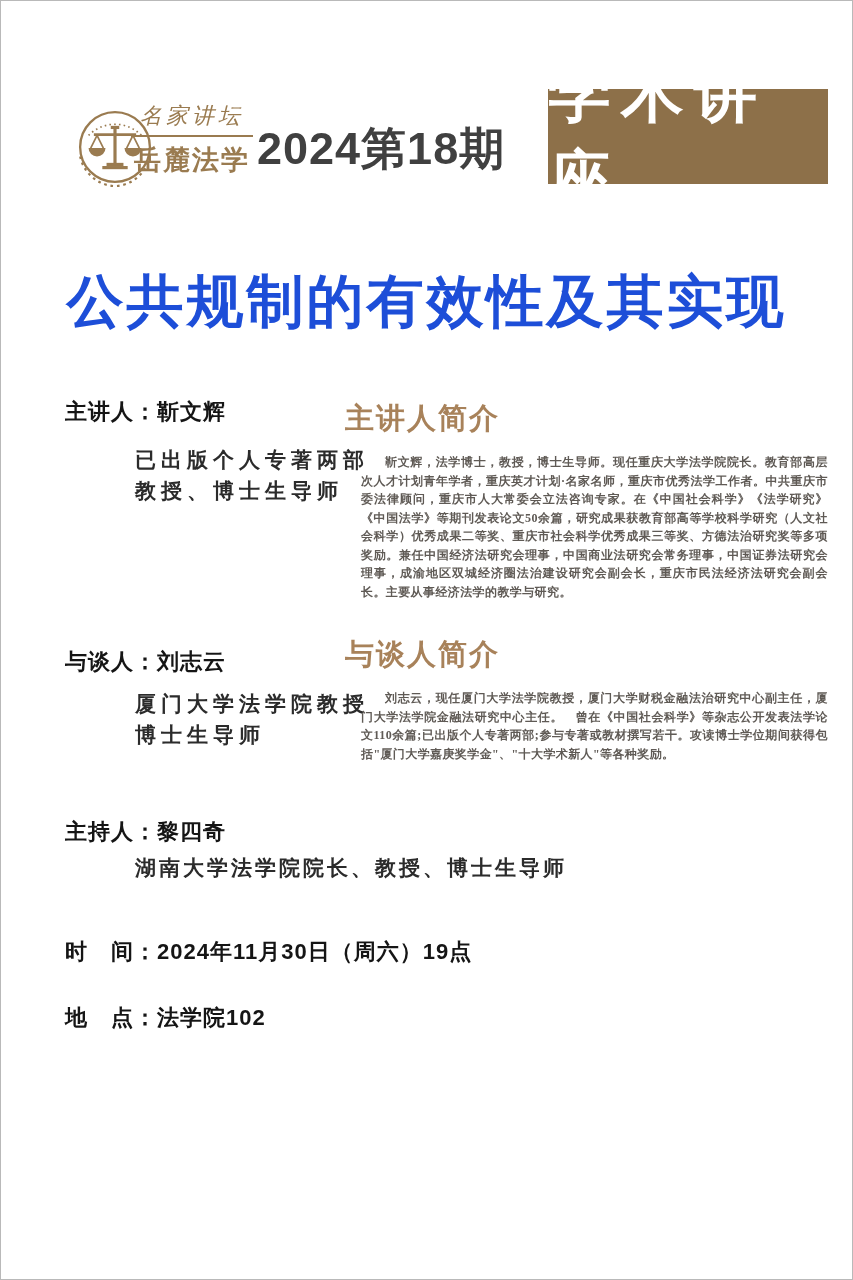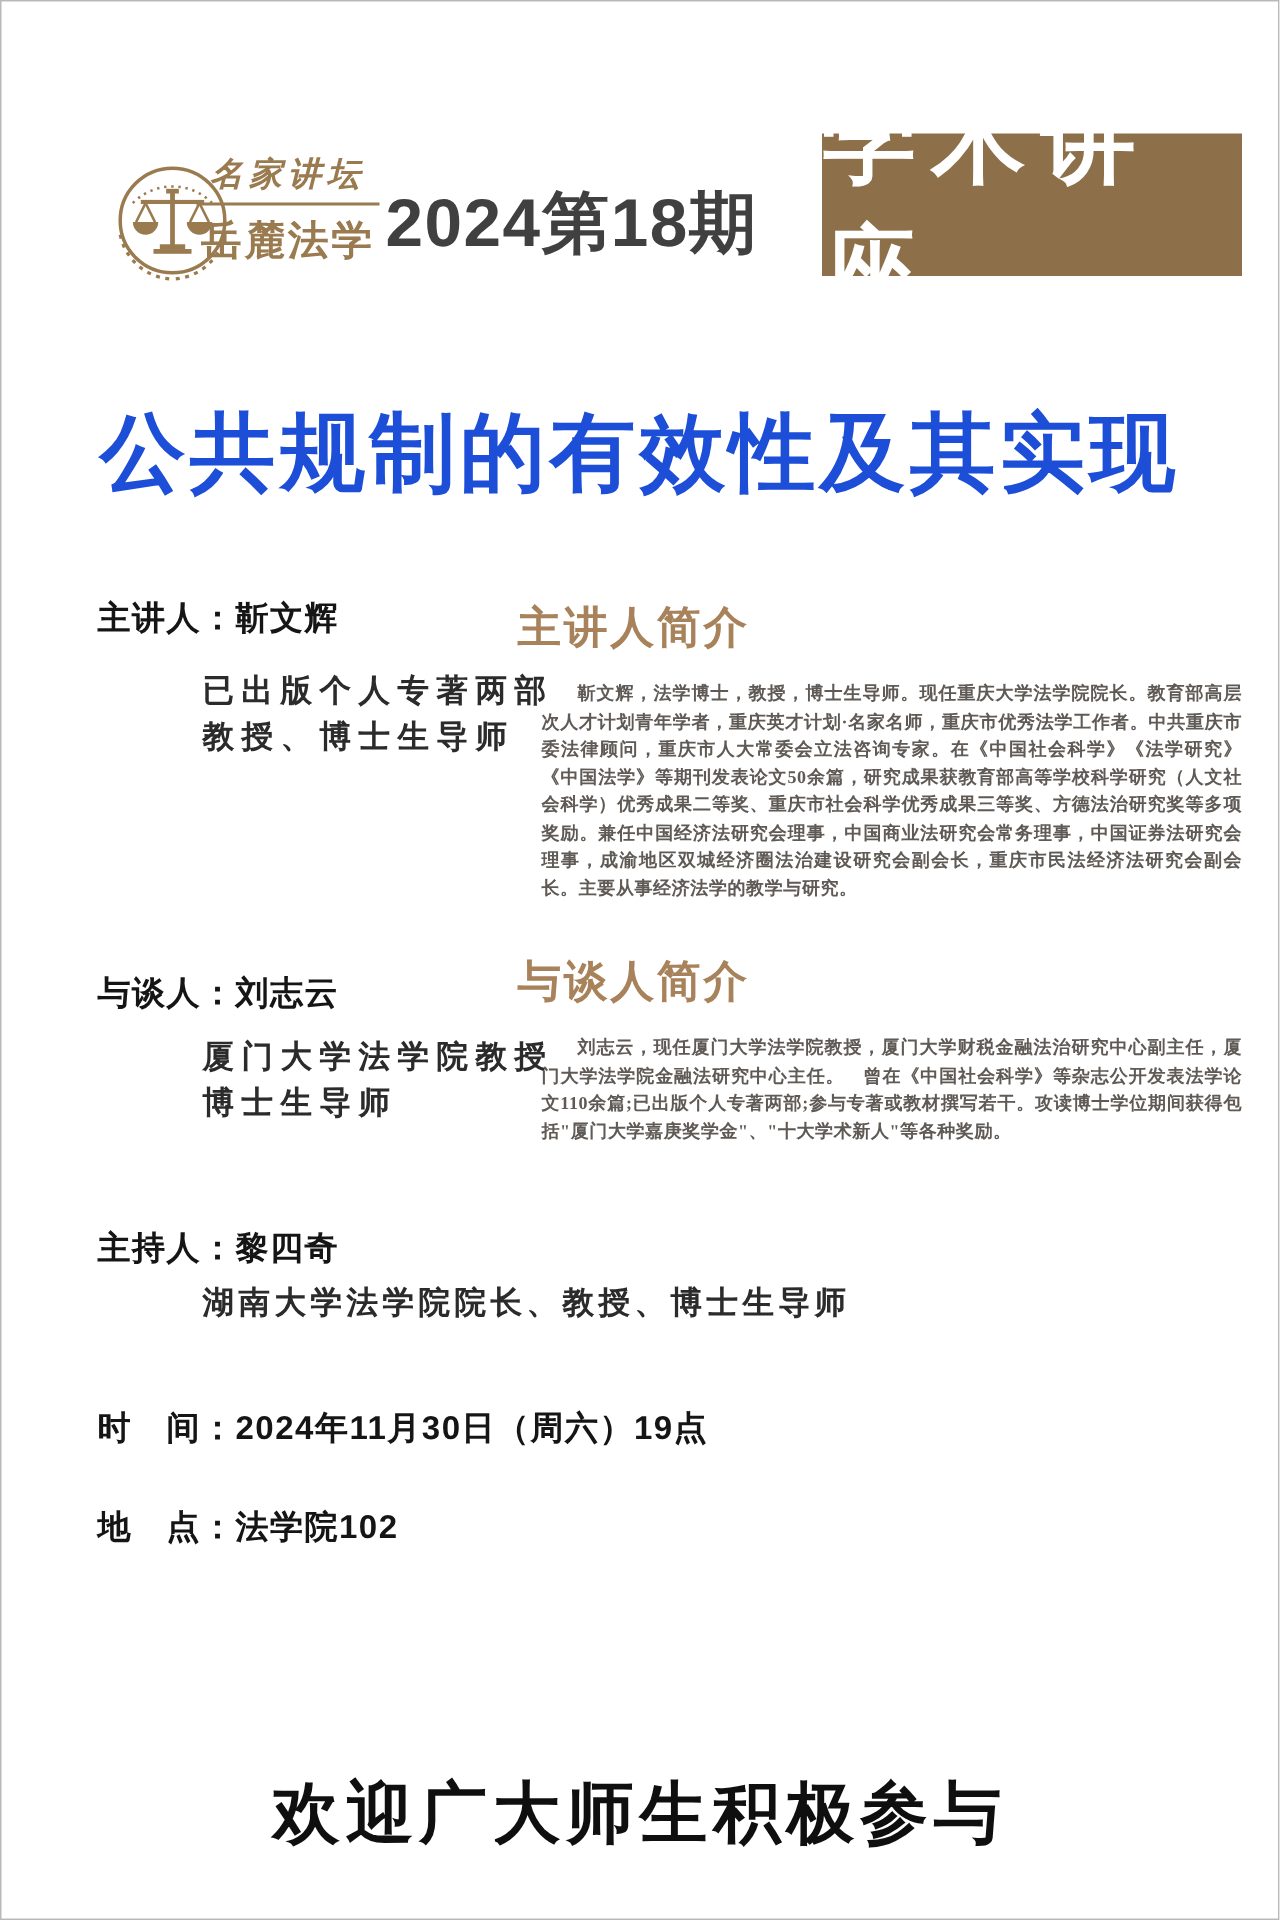--- a/index.html
+++ b/index.html
@@ -10,21 +10,21 @@
     background:#ffffff;
     border:1px solid #b9b9b9;
     overflow:hidden;
     font-family:"Liberation Sans", sans-serif;
   }
   
   .logo{position:absolute;left:58px;top:92px;width:112px;height:108px;}
   .series{position:absolute;left:130px;top:100px;width:122px;text-align:center;color:#9a7b50;}
   .series-top{
     font-family:"DejaVu Serif","Liberation Serif",serif;
-    font-style:italic;font-weight:bold;font-size:22px;letter-spacing:4px;white-space:nowrap;
+    font-style:italic;font-weight:normal;font-size:22px;letter-spacing:4px;white-space:nowrap;
   }
   .series-divider{height:0;border-top:2px solid #9a7b50;margin:4px 0 5px 0;}
   .series-bottom{
     font-weight:bold;font-size:27px;letter-spacing:2px;white-space:nowrap;
   }
   .issue{
     position:absolute;left:256px;top:118px;
     color:#404040;font-weight:bold;font-size:45px;letter-spacing:1px;white-space:nowrap;
   }
   .banner{
@@ -134,15 +134,14 @@
   </div>
   <h2 class="bio-heading hd-discussant">与谈人简介</h2>
   <p class="bio-text tx-discussant">刘志云，现任厦门大学法学院教授，厦门大学财税金融法治研究中心副主任，厦门大学法学院金融法研究中心主任。　曾在《中国社会科学》等杂志公开发表法学论文110余篇;已出版个人专著两部;参与专著或教材撰写若干。攻读博士学位期间获得包括"厦门大学嘉庚奖学金"、"十大学术新人"等各种奖励。</p>
 
   <div class="person-label lbl-host">主持人：黎四奇</div>
   <div class="person-titles ttl-host">湖南大学法学院院长、教授、博士生导师</div>
 
   <div class="person-label lbl-time info-value">时　间：2024年11月30日（周六）19点</div>
   <div class="person-label lbl-venue info-value">地　点：法学院102</div>
 
-  <div class="footer-line">欢迎广大师生积极参与</div>
 
 </div>
 
 </body></html>

